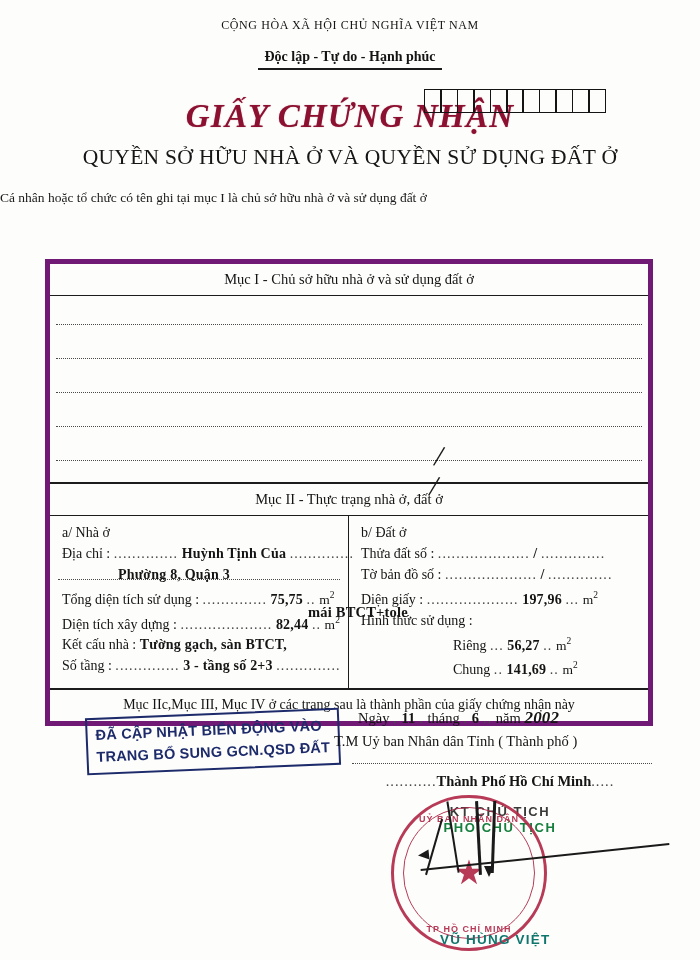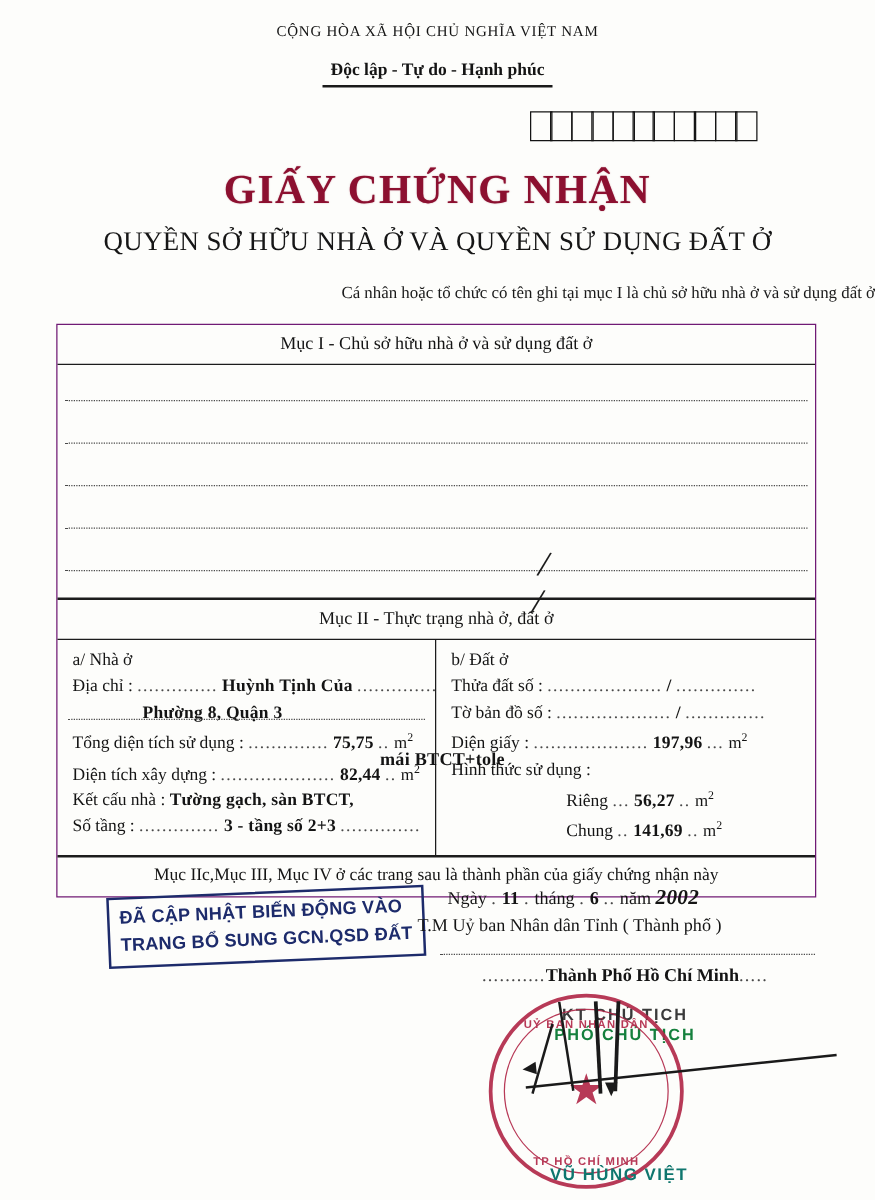--- a/index.html
+++ b/index.html
@@ -31,43 +31,44 @@
   }
   .serial-cell{
     width:16px;height:22px;
     border:1.6px solid #141414;
     margin-right:-1.6px;
     background:transparent;
   }
 
   
   .title-main{
-    text-align:center;margin-top:64px;
+    text-align:center;margin-top:28px;
     font-family:"Liberation Serif", serif;
     font-weight:700;
     font-size:33px;
     letter-spacing:1.2px;
     color:#8c1030;
     text-shadow:0 0 1px rgba(140,16,48,.5);
+    font-style:italic;
   }
   .title-sub{
     text-align:center;margin-top:10px;
     font-size:21.5px;letter-spacing:.3px;
     color:#161616;
   }
   .title-note{
-    text-align:right;margin-top:20px;
+    text-align:left;margin-top:20px;
     font-size:13.5px;color:#1a1a1a;
   }
 
   
   .doc-table{
     position:absolute;left:45px;top:259px;
     width:608px;
-    border:1px solid #701a75;
+    border:5px solid #701a75;
     box-sizing:border-box;
   }
   .band{
     border-bottom:1.6px solid #1c1c1c;
     text-align:center;
     font-size:14.5px;
     padding:7px 0 7px 0;
   }
   .muc1-body{
     height:186px;position:relative;

